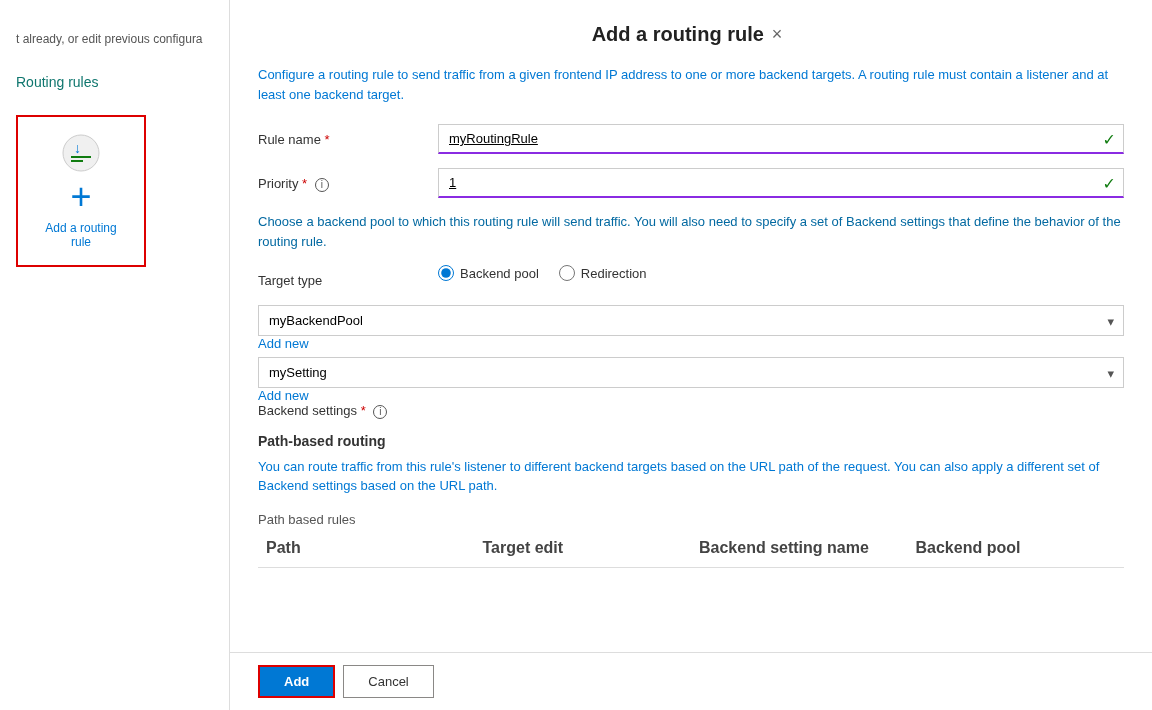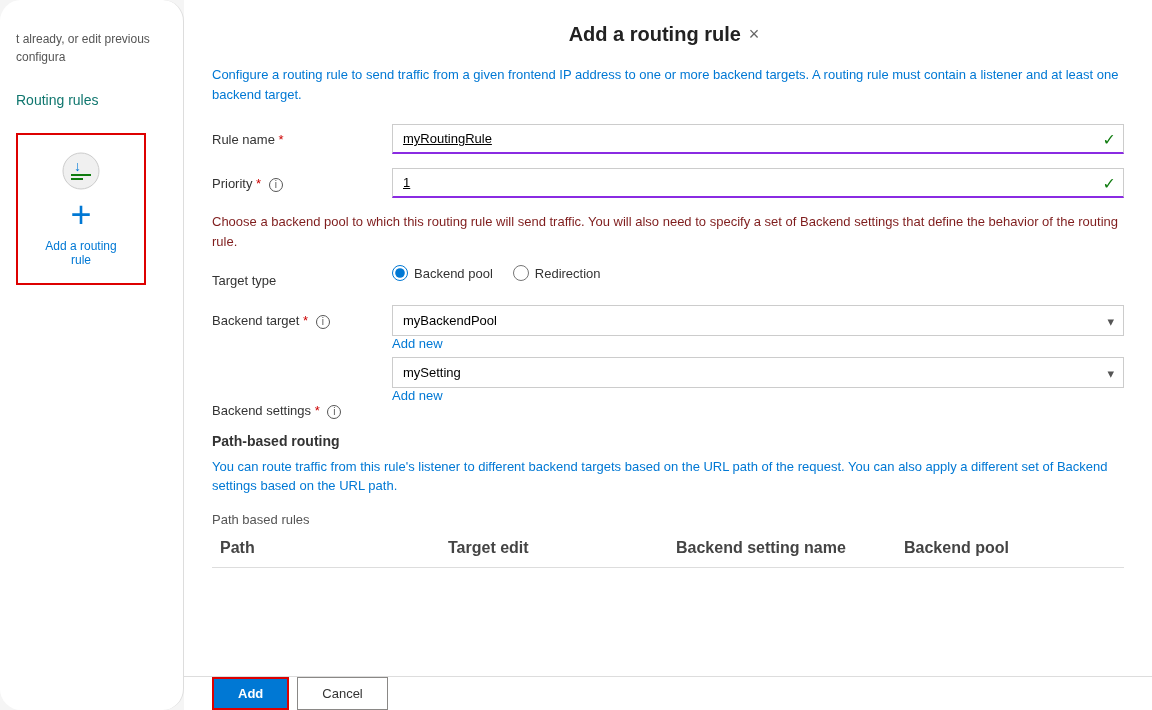--- a/index.html
+++ b/index.html
@@ -8,27 +8,26 @@
       font-size: 13px;
       background: #f5f5f5;
       color: #333;
       display: flex;
       height: 710px;
       overflow: hidden;
     }
 
     
     .sidebar {
-      width: 184px;
+      width: 230px;
       background: #fff;
       border-right: 1px solid #ddd;
       padding: 20px 0;
       flex-shrink: 0;
       overflow: hidden;
-      border-radius: 21px;
     }
     .sidebar-text {
       padding: 10px 16px;
       font-size: 12px;
       color: #555;
       line-height: 1.5;
     }
     .routing-rules-section {
       padding: 16px;
     }
@@ -187,21 +186,21 @@
     }
     .tab-highlighted {
       border: 2px solid #d00;
       color: #0078d4;
       font-weight: 600;
       border-bottom: 2px solid #0078d4;
     }
 
     .section-description {
       font-size: 13px;
-      color: #7f1d1d;
+      color: #0369a1;
       line-height: 1.5;
       margin-bottom: 14px;
     }
 
     
     .radio-group {
       display: flex;
       gap: 20px;
       align-items: center;
       margin-bottom: 10px;
@@ -283,21 +282,21 @@
     .table-header-cell {
       font-size: 16px;
       font-weight: 600;
       color: #444;
       padding: 4px 8px;
     }
 
     
     .dialog-footer {
       border-top: 1px solid #ddd;
-      padding: 0 28px;
+      padding: 12px 28px;
       display: flex;
       gap: 8px;
       background: #fff;
     }
     .btn-primary {
       background: #0078d4;
       color: #fff;
       border: 2px solid #d00;
       padding: 7px 24px;
       font-size: 13px;
@@ -413,25 +412,20 @@
             </label>
             <label class="radio-option">
               <input type="radio" class="radio-input" name="target_type" style="">
               <span>Redirection</span>
             </label>
           </div>
         </div>
       </div>
 
       <div class="form-row">
-        <div class="form-label">
-          <span>Backend target</span>
-          <span class="required"> *</span>
-          <span class="info-icon">i</span>
-        </div>
         <div class="form-field">
           <div class="select-wrapper">
             <select class="select-dropdown">
               <option>myBackendPool</option>
             </select>
             <span class="select-chevron">▾</span>
           </div>
           <a class="add-new-link">Add new</a>
           <div class="select-wrapper">
             <select class="select-dropdown">

